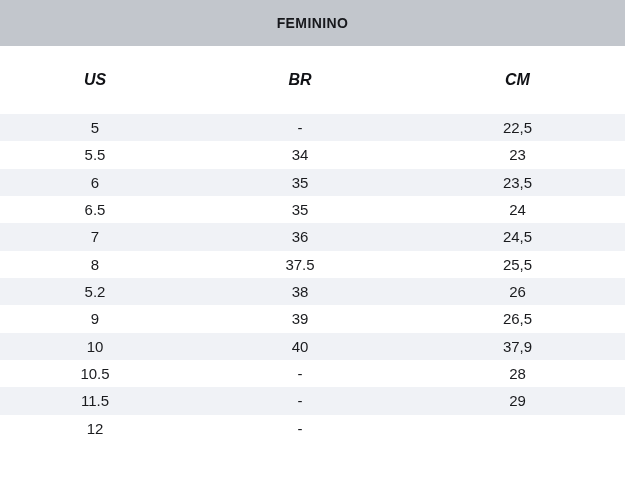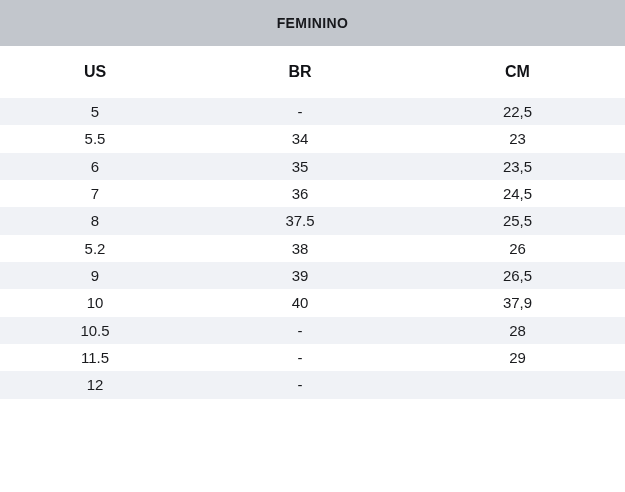--- a/index.html
+++ b/index.html
@@ -37,27 +37,28 @@
   table {
     width: 625px;
     border-collapse: collapse;
     table-layout: fixed;
   }
   col.c1 { width: 30.4%; }
   col.c2 { width: 35.2%; }
   col.c3 { width: 34.4%; }
   thead th {
     height: 36px;
-    padding: 8px;
+    padding: 16px;
     background: var(--row-bg, #ffffff);
     font-size: 16px;
     font-weight: 700;
     text-align: center;
     vertical-align: middle;
     color: #111216;
+    font-style: italic;
   }
   tbody td {
     height: 27.33px;
     padding: 0;
     font-size: 15px;
     font-weight: 500;
     text-align: center;
     vertical-align: middle;
     background: var(--row-bg, #ffffff);
     color: var(--text, #1a1b1e);
@@ -96,20 +97,25 @@
           <td>5.5</td>
           <td>34</td>
           <td>23</td>
         </tr>
         <tr>
           <td>6</td>
           <td>35</td>
           <td>23,5</td>
         </tr>
         <tr>
+          <td>6.5</td>
+          <td>35</td>
+          <td>24</td>
+        </tr>
+        <tr>
           <td>7</td>
           <td>36</td>
           <td>24,5</td>
         </tr>
         <tr>
           <td>8</td>
           <td>37.5</td>
           <td>25,5</td>
         </tr>
         <tr>

